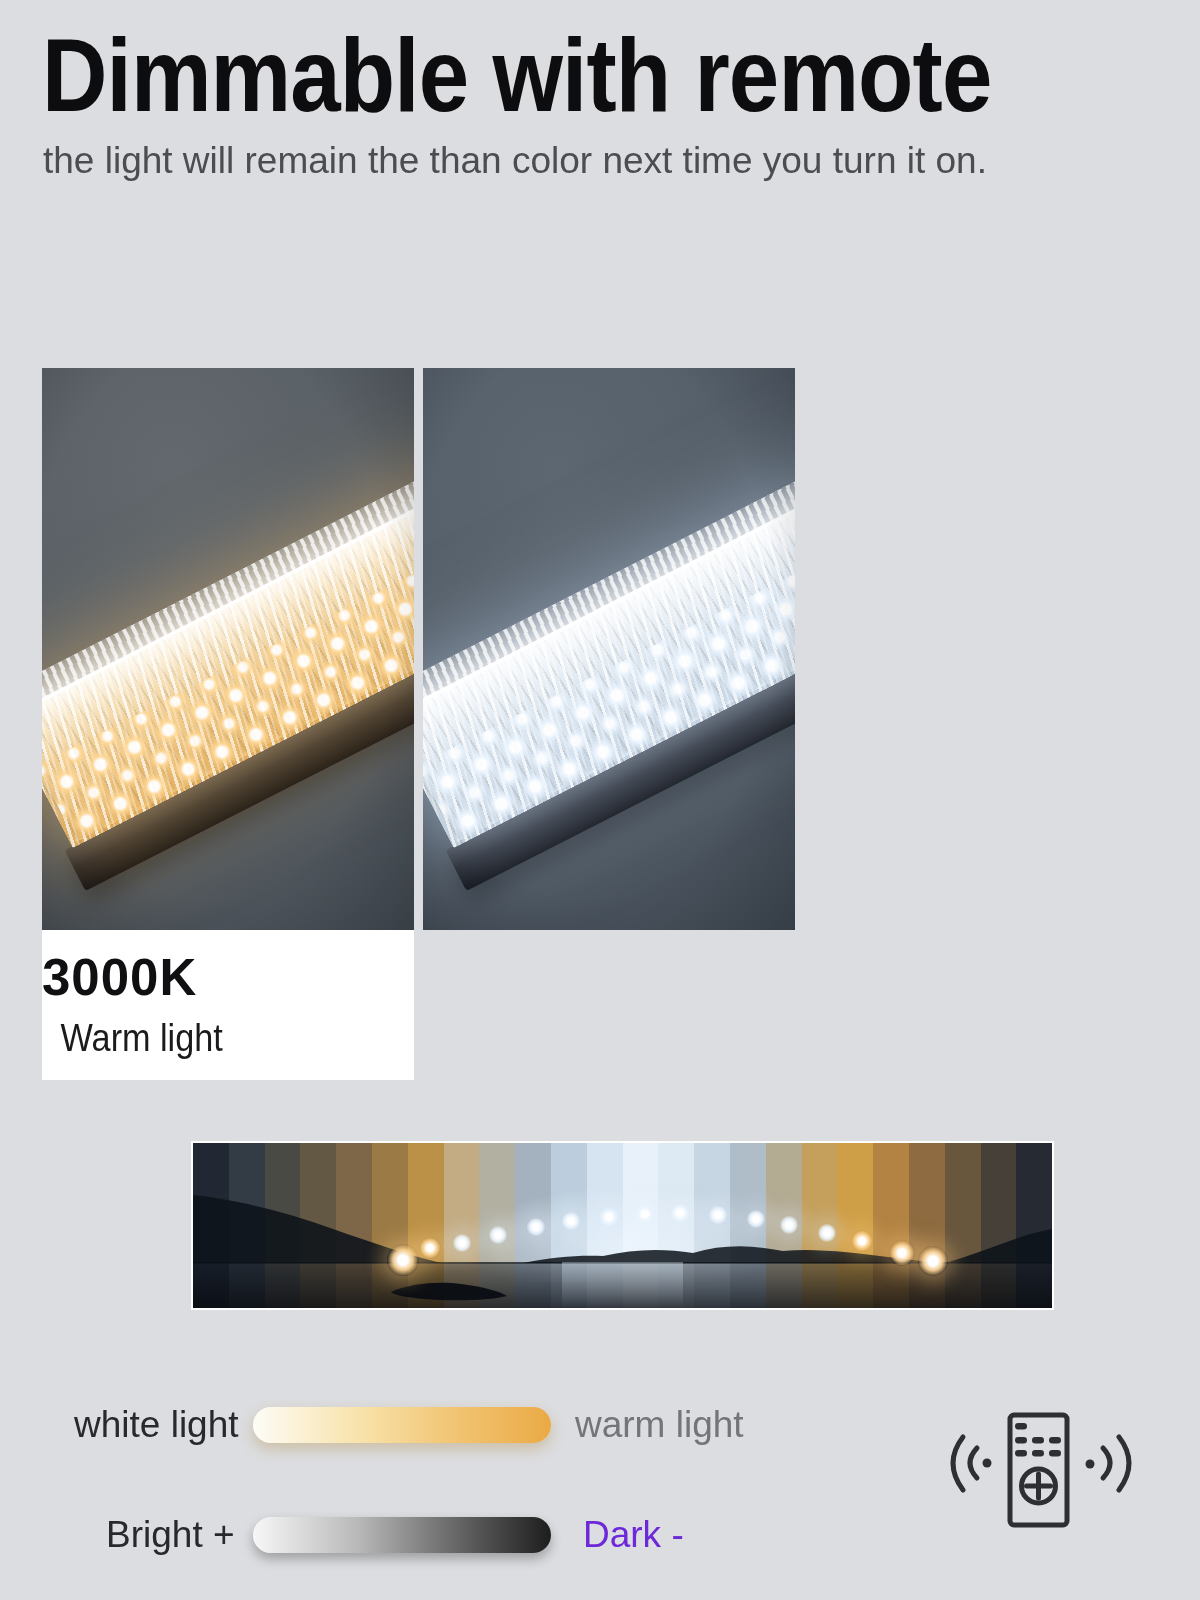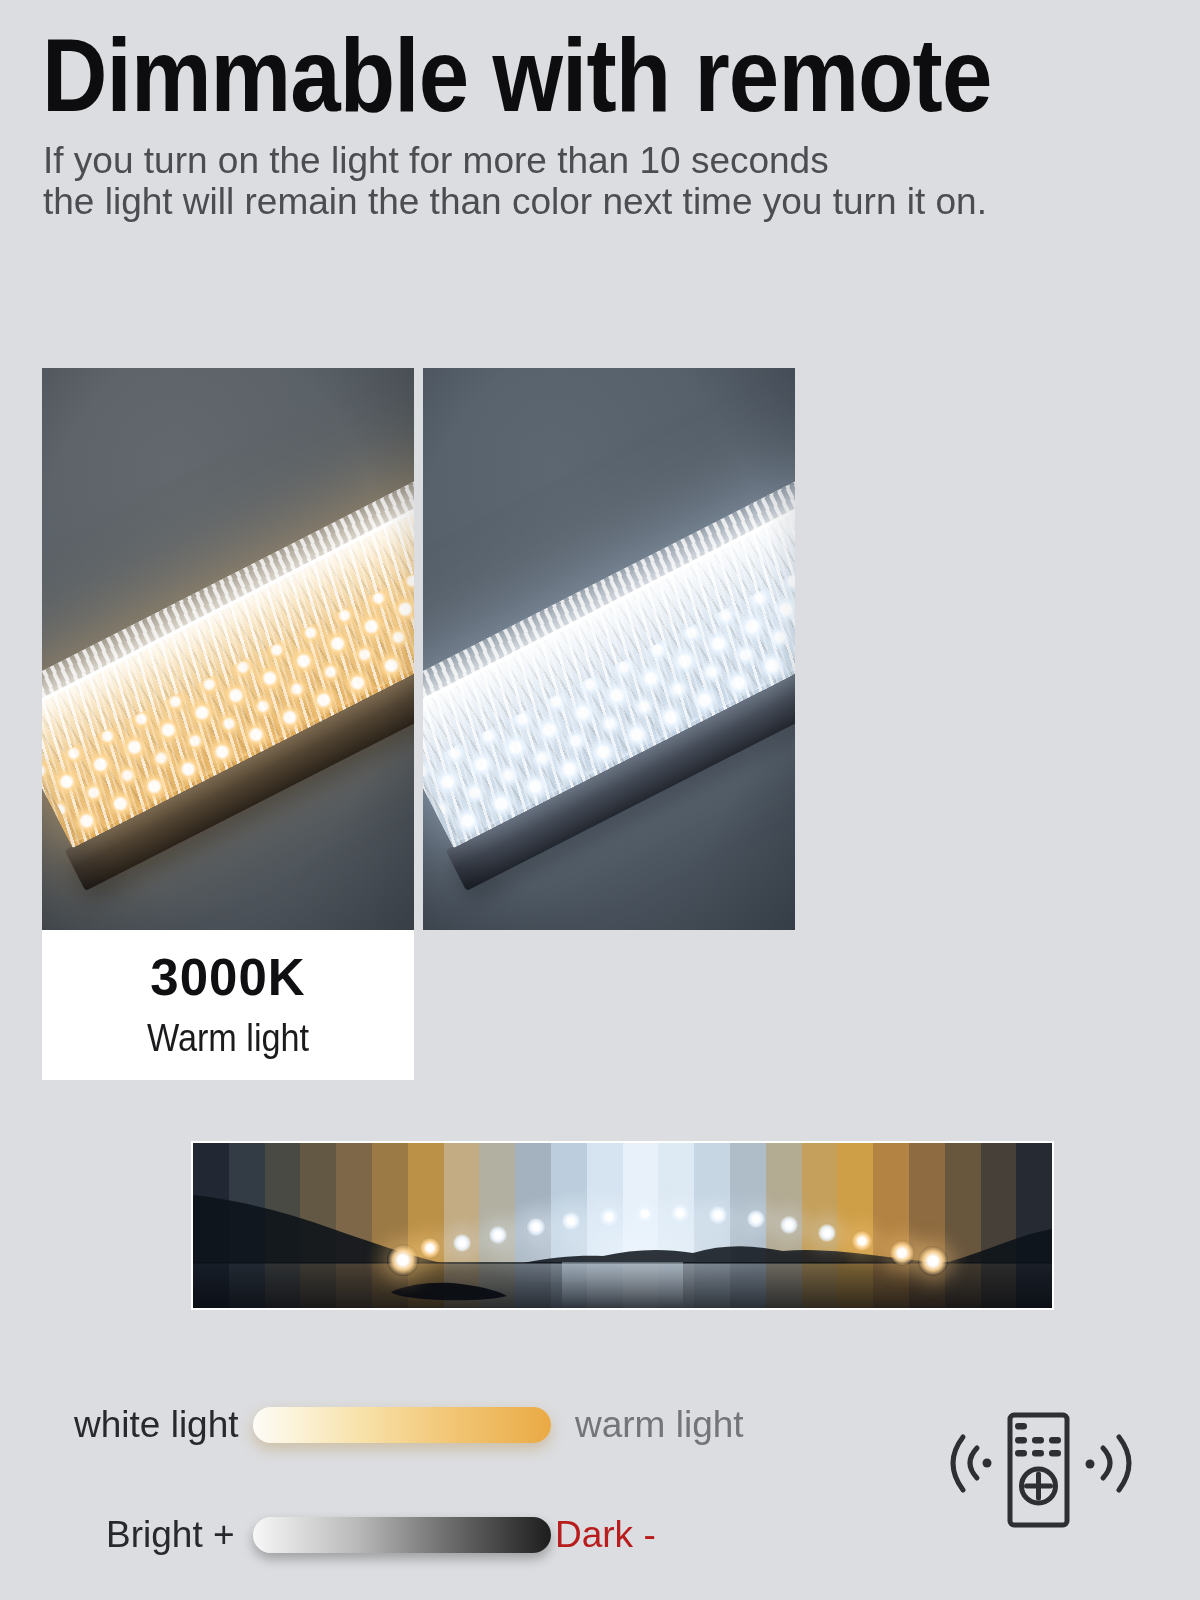--- a/index.html
+++ b/index.html
@@ -53,21 +53,21 @@
     background-image:
       radial-gradient(circle,rgba(255,255,255,.95) 0 5px,rgba(var(--led),.9) 8px,rgba(var(--led),.25) 14px,rgba(var(--led),0) 20px),
       radial-gradient(circle,rgba(255,255,255,.9) 0 4px,rgba(var(--led),.85) 7px,rgba(var(--led),.2) 12px,rgba(var(--led),0) 18px);
     background-size:38px 44px,38px 44px;
     background-position:0 6px,19px 28px;
   }
   .base{height:46px;width:103%;margin-left:-1.5%;margin-top:-2px;border-radius:4px;
     background:linear-gradient(180deg,#3a3d44 0%,#17191f 45%,#07080c 100%);
     box-shadow:0 10px 24px rgba(0,0,0,.45);}
 
-  .caption{width:372px;height:150px;background:#ffffff;text-align:center;}
+  .caption{width:372px;height:150px;background:#ffffff;}
   .temp{margin-top:18px;font-size:51px;font-weight:bold;color:#101013;letter-spacing:1px;}
   .light-label{margin-top:10px;font-size:38px;color:#1b1b1d;transform:scaleX(.9);transform-origin:50% 50%;}
 
   
   .strip{position:absolute;left:191px;top:1141px;width:859px;height:165px;border:2px solid #ffffff;overflow:hidden;background:#20262e;}
   .strip-bands{position:absolute;inset:0;display:flex;}
   .strip-bands>div{flex:1 1 0;}
   .strip-glow{position:absolute;left:26%;right:26%;top:4%;bottom:16%;
     background:radial-gradient(50% 62% at 50% 72%,rgba(238,247,255,.6) 0%,rgba(238,247,255,0) 72%);}
   .strip-sea{position:absolute;left:0;right:0;top:72%;bottom:0;
@@ -76,21 +76,21 @@
   .strip-reflection{position:absolute;left:43%;width:14%;top:72%;bottom:0;
     background:linear-gradient(180deg,rgba(218,236,250,.38),rgba(218,236,250,0));}
   .strip-lights{position:absolute;inset:0;}
   .sun-dot{position:absolute;border-radius:50%;transform:translate(-50%,-50%);}
 
   
   .slider-label{position:absolute;font-size:37px;color:#28292c;white-space:nowrap;}
   .sl-white{left:74px;top:1404px;}
   .sl-warm{left:575px;top:1404px;color:#737578;}
   .sl-bright{left:106px;top:1514px;}
-  .sl-dark{left:555px;top:1514px;color:#b91c1c;}
+  .sl-dark{left:583px;top:1514px;color:#6d28d9;}
   .pill{position:absolute;left:253px;width:298px;height:36px;border-radius:18px;}
   .pill-warm{top:1407px;box-shadow:0 6px 14px rgba(176,134,56,.35);}
   .pill-dim{top:1517px;box-shadow:0 6px 12px rgba(0,0,0,.28);}
 
   
   .remote{position:absolute;left:935px;top:1395px;width:212px;height:150px;}
   .remote path{fill:none;stroke:#2d2f33;stroke-width:5;stroke-linecap:round;}
   .remote rect.body{fill:none;stroke:#2d2f33;stroke-width:5;}
   .remote rect.btn{fill:#2d2f33;stroke:none;}
   .remote circle.dot{fill:#2d2f33;stroke:none;}
@@ -98,21 +98,20 @@
   .remote line{stroke:#2d2f33;stroke-width:5;stroke-linecap:round;}
 </style>
 </head>
 <body>
 
 <div class="page">
 
   <h1 class="title">Dimmable with remote</h1>
 
   <div class="intro">
-    <div>If you turn on the light for more than 10 seconds</div>
     <div>the light will remain the than color next time you turn it on.</div>
   </div>
 
   <div class="cards">
 
     <div class="card card--warm">
       <div class="photo">
         <div class="bar">
           <div class="crystal">
             <div class="leds"></div>

